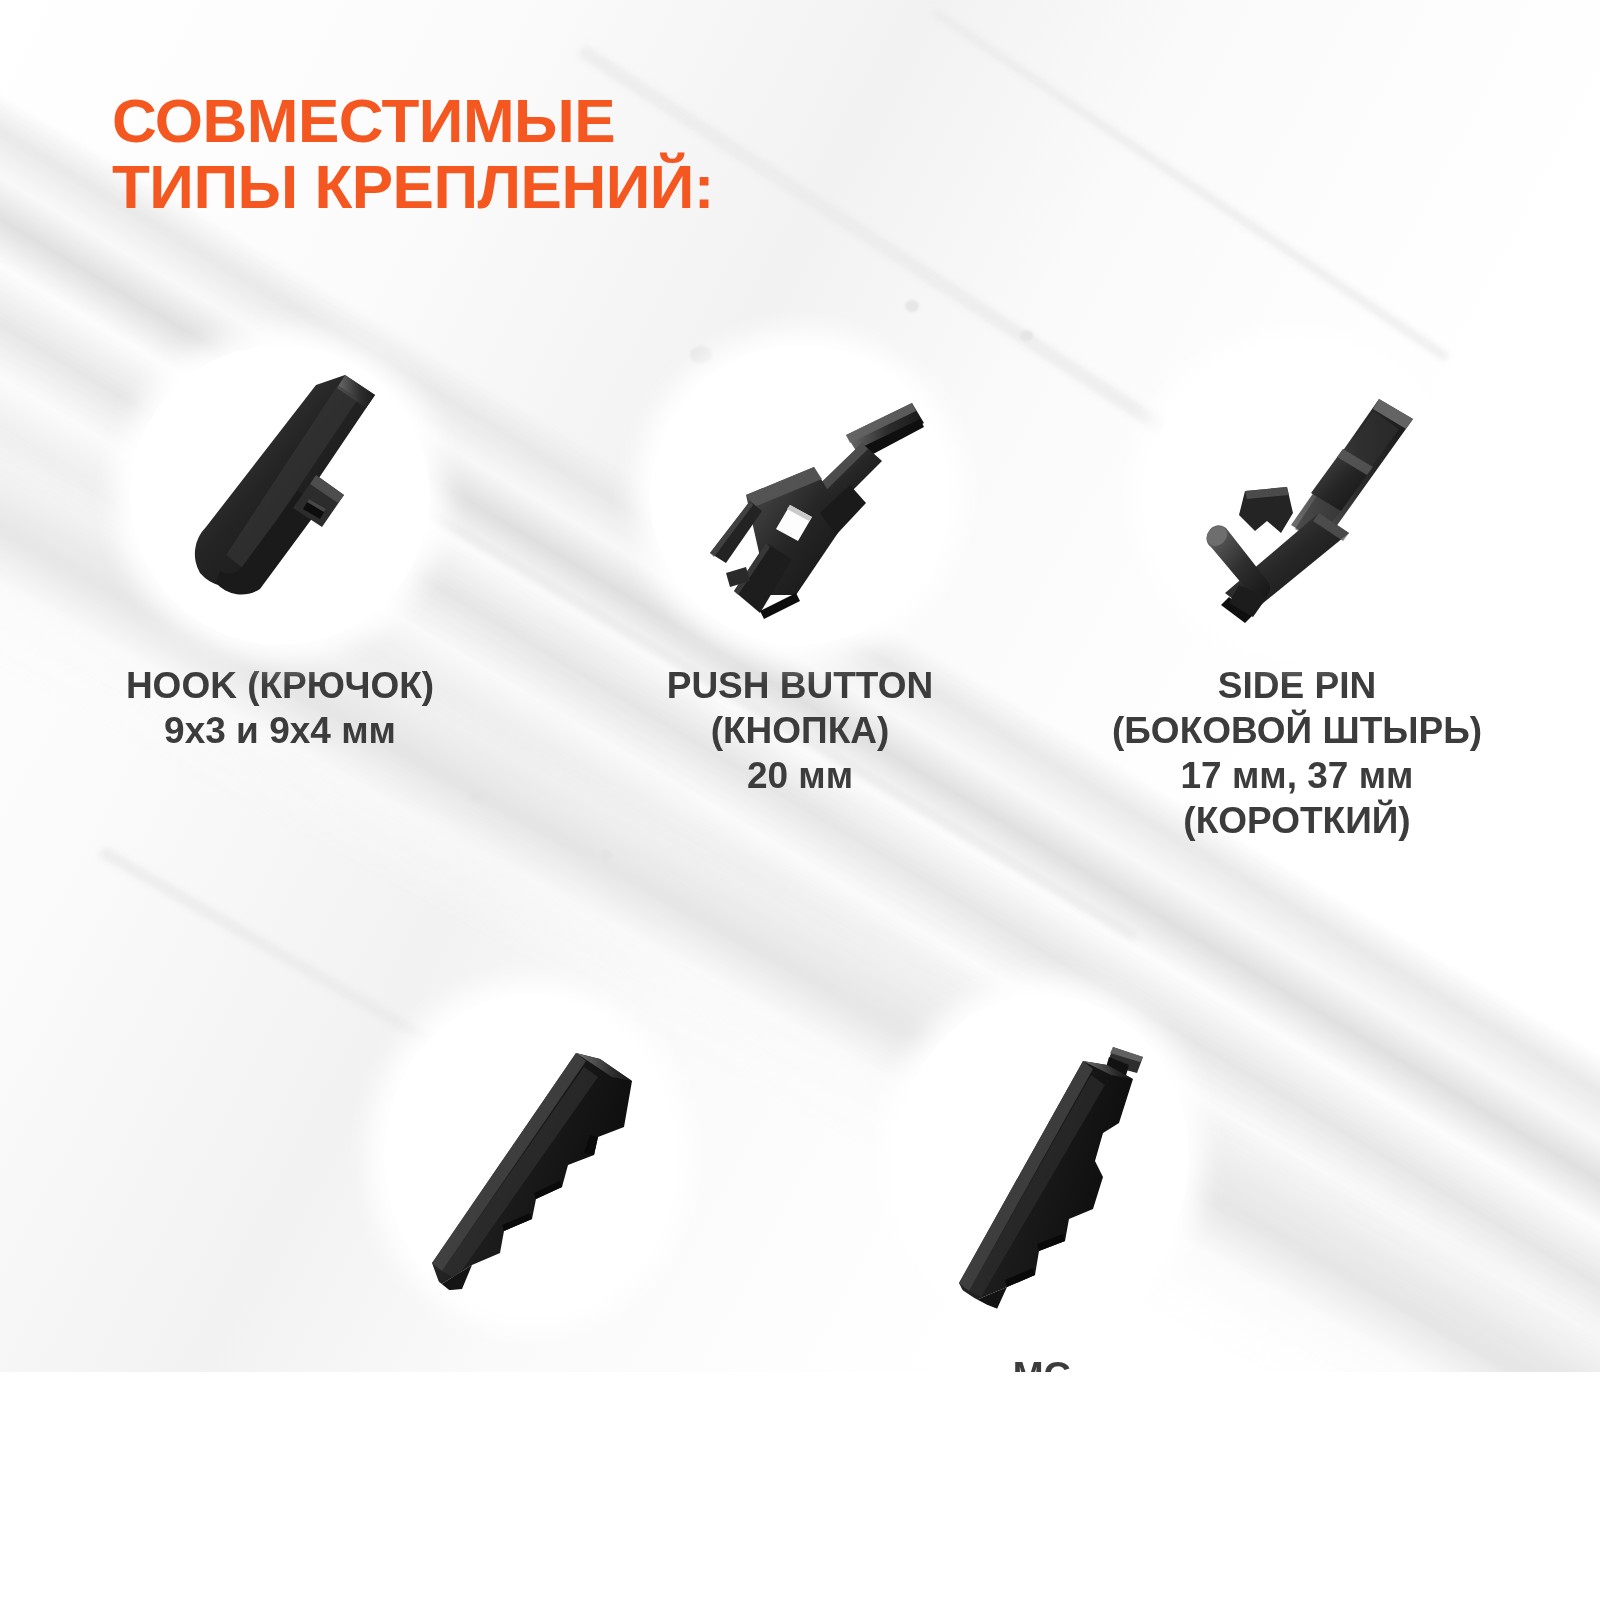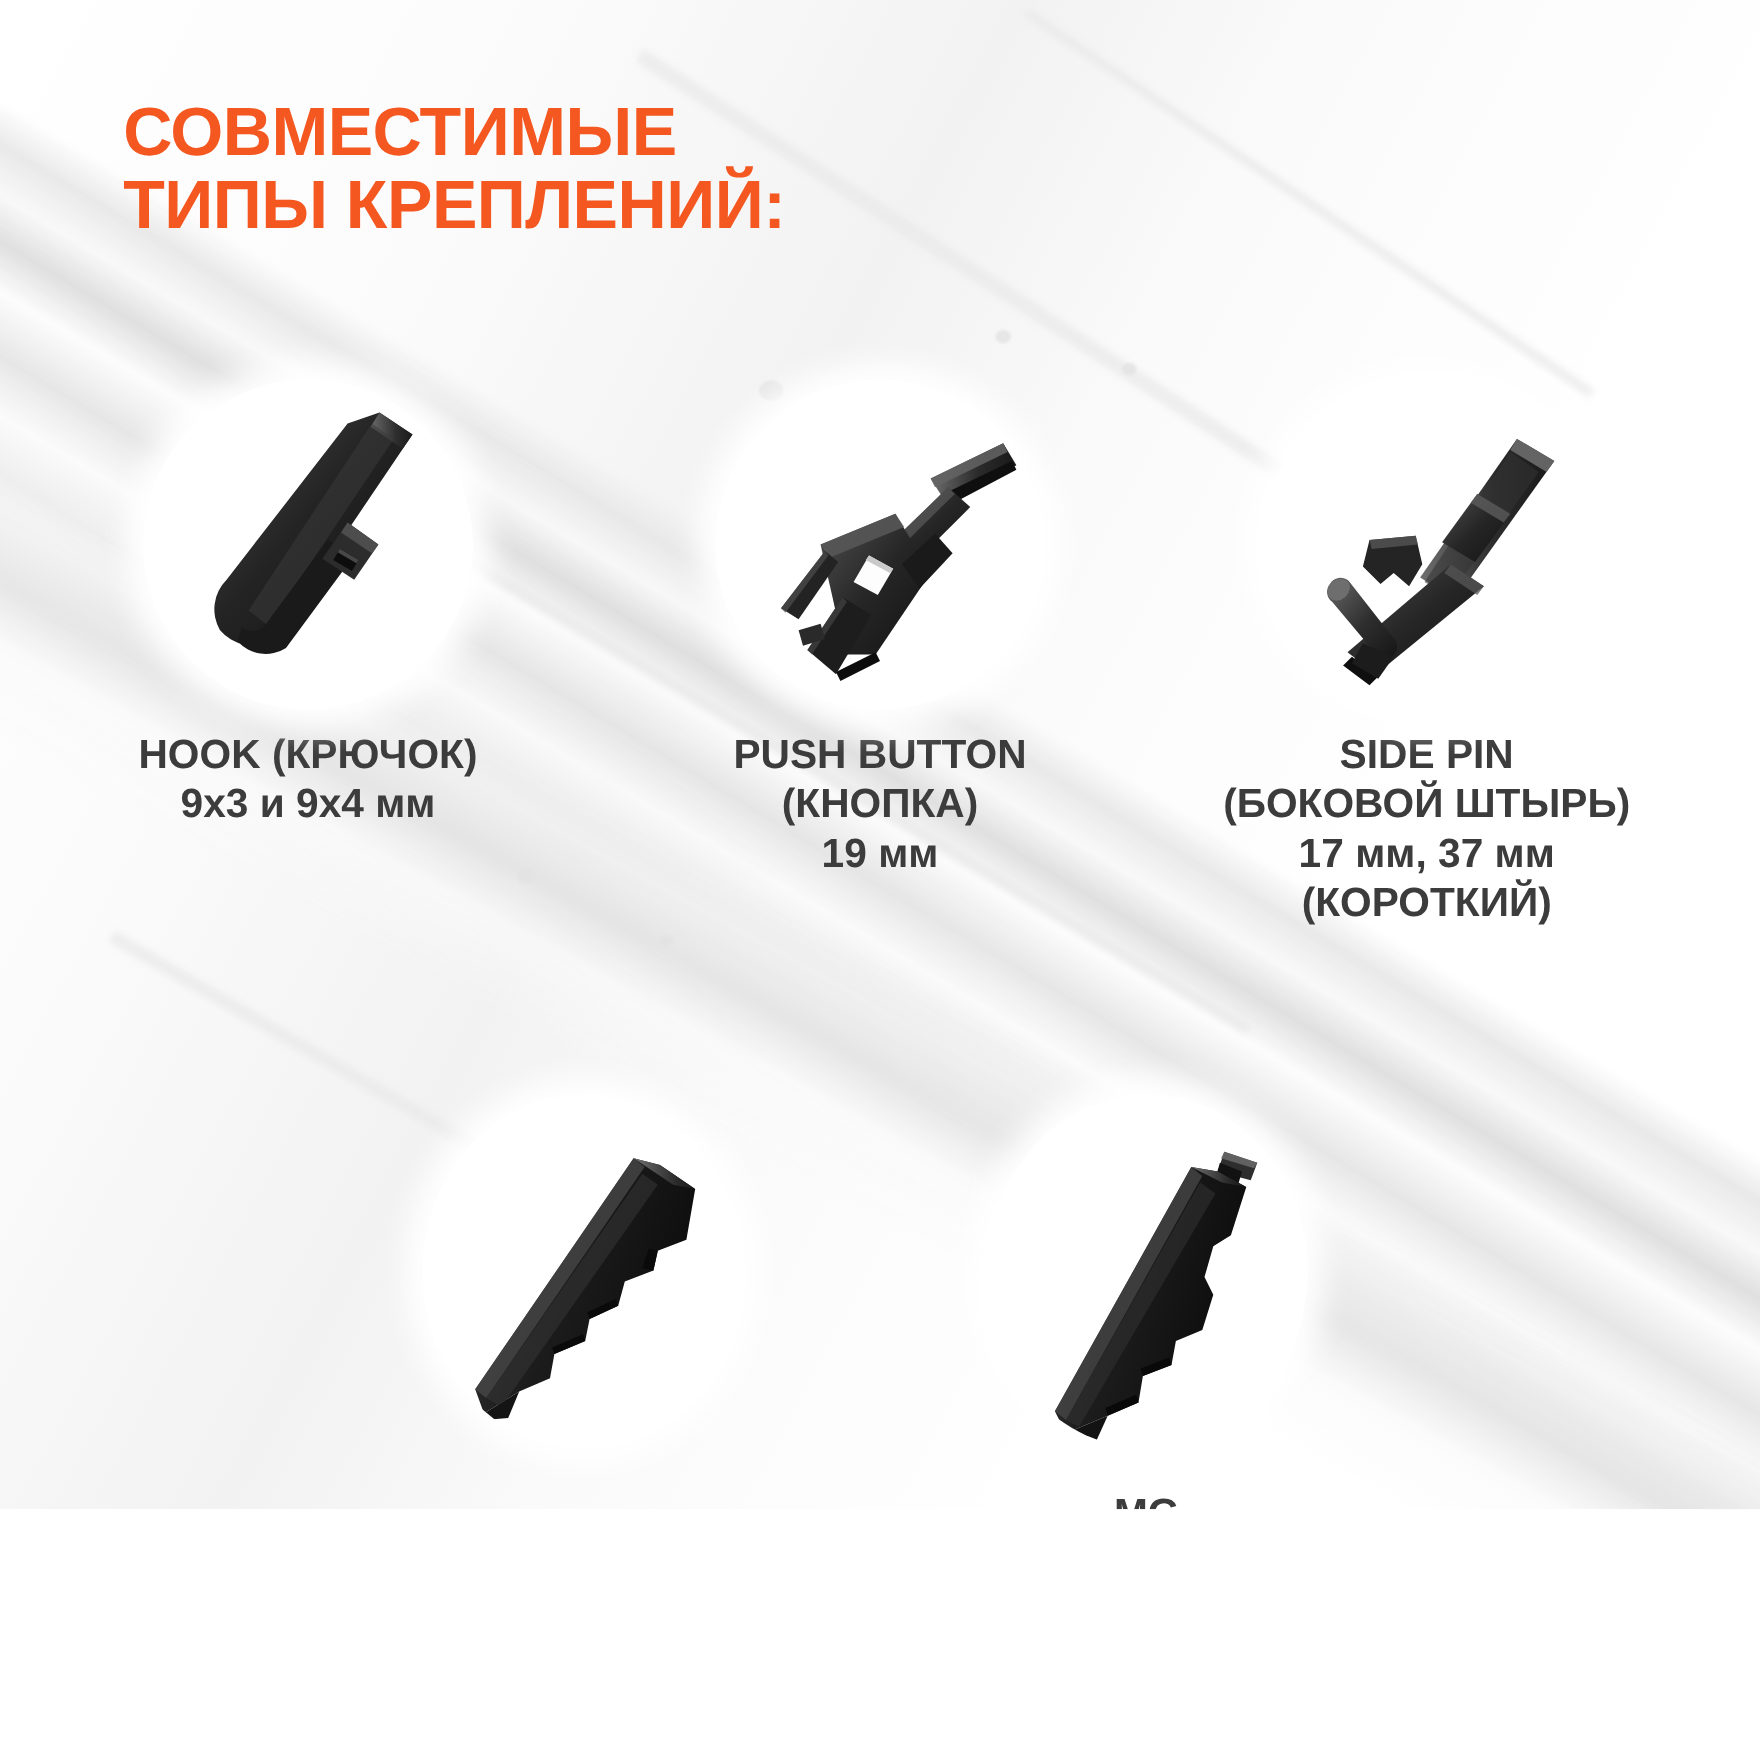--- a/index.html
+++ b/index.html
@@ -246,21 +246,21 @@
         <path d="M140 160 L162 172 L148 196 L126 184 Z" fill="#fdfdfd"></path>
         <path d="M140 160 L162 172 L159 176 L137 164 Z" fill="#c9c9c9"></path>
 
         <path d="M170 168 L200 140 L216 158 L186 190 Z" fill="#1a1a1a"></path>
 
         <path d="M110 266 L146 248 L150 256 L114 274 Z" fill="#0c0c0c"></path>
       </svg>
     </div>
     <div class="caption">PUSH BUTTON
 (КНОПКА)
-19 мм</div>
+20 мм</div>
   </div>
 
   <div class="cell row-top" style="left:1062px; top:345px; width:470px;">
     <div class="disc">
       <svg viewBox="0 0 300 300">
         <defs>
           <linearGradient id="gSP" x1="0" y1="0" x2="1" y2="1">
             <stop offset="0%" stop-color="#4f4f4f"></stop>
             <stop offset="50%" stop-color="#262626"></stop>
             <stop offset="100%" stop-color="#111111"></stop>

